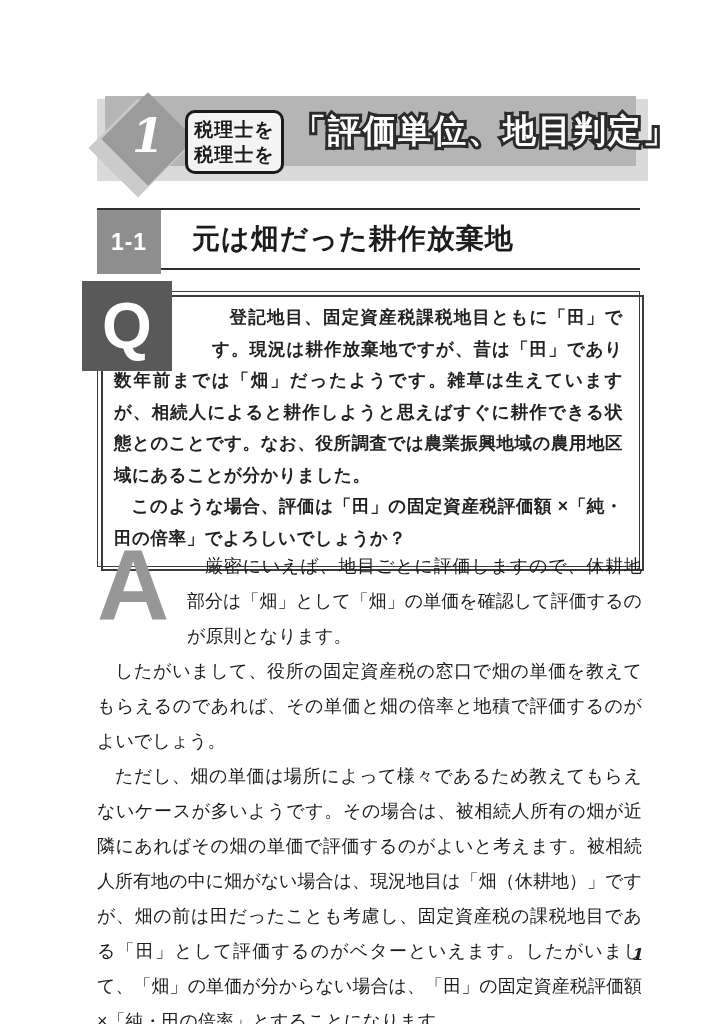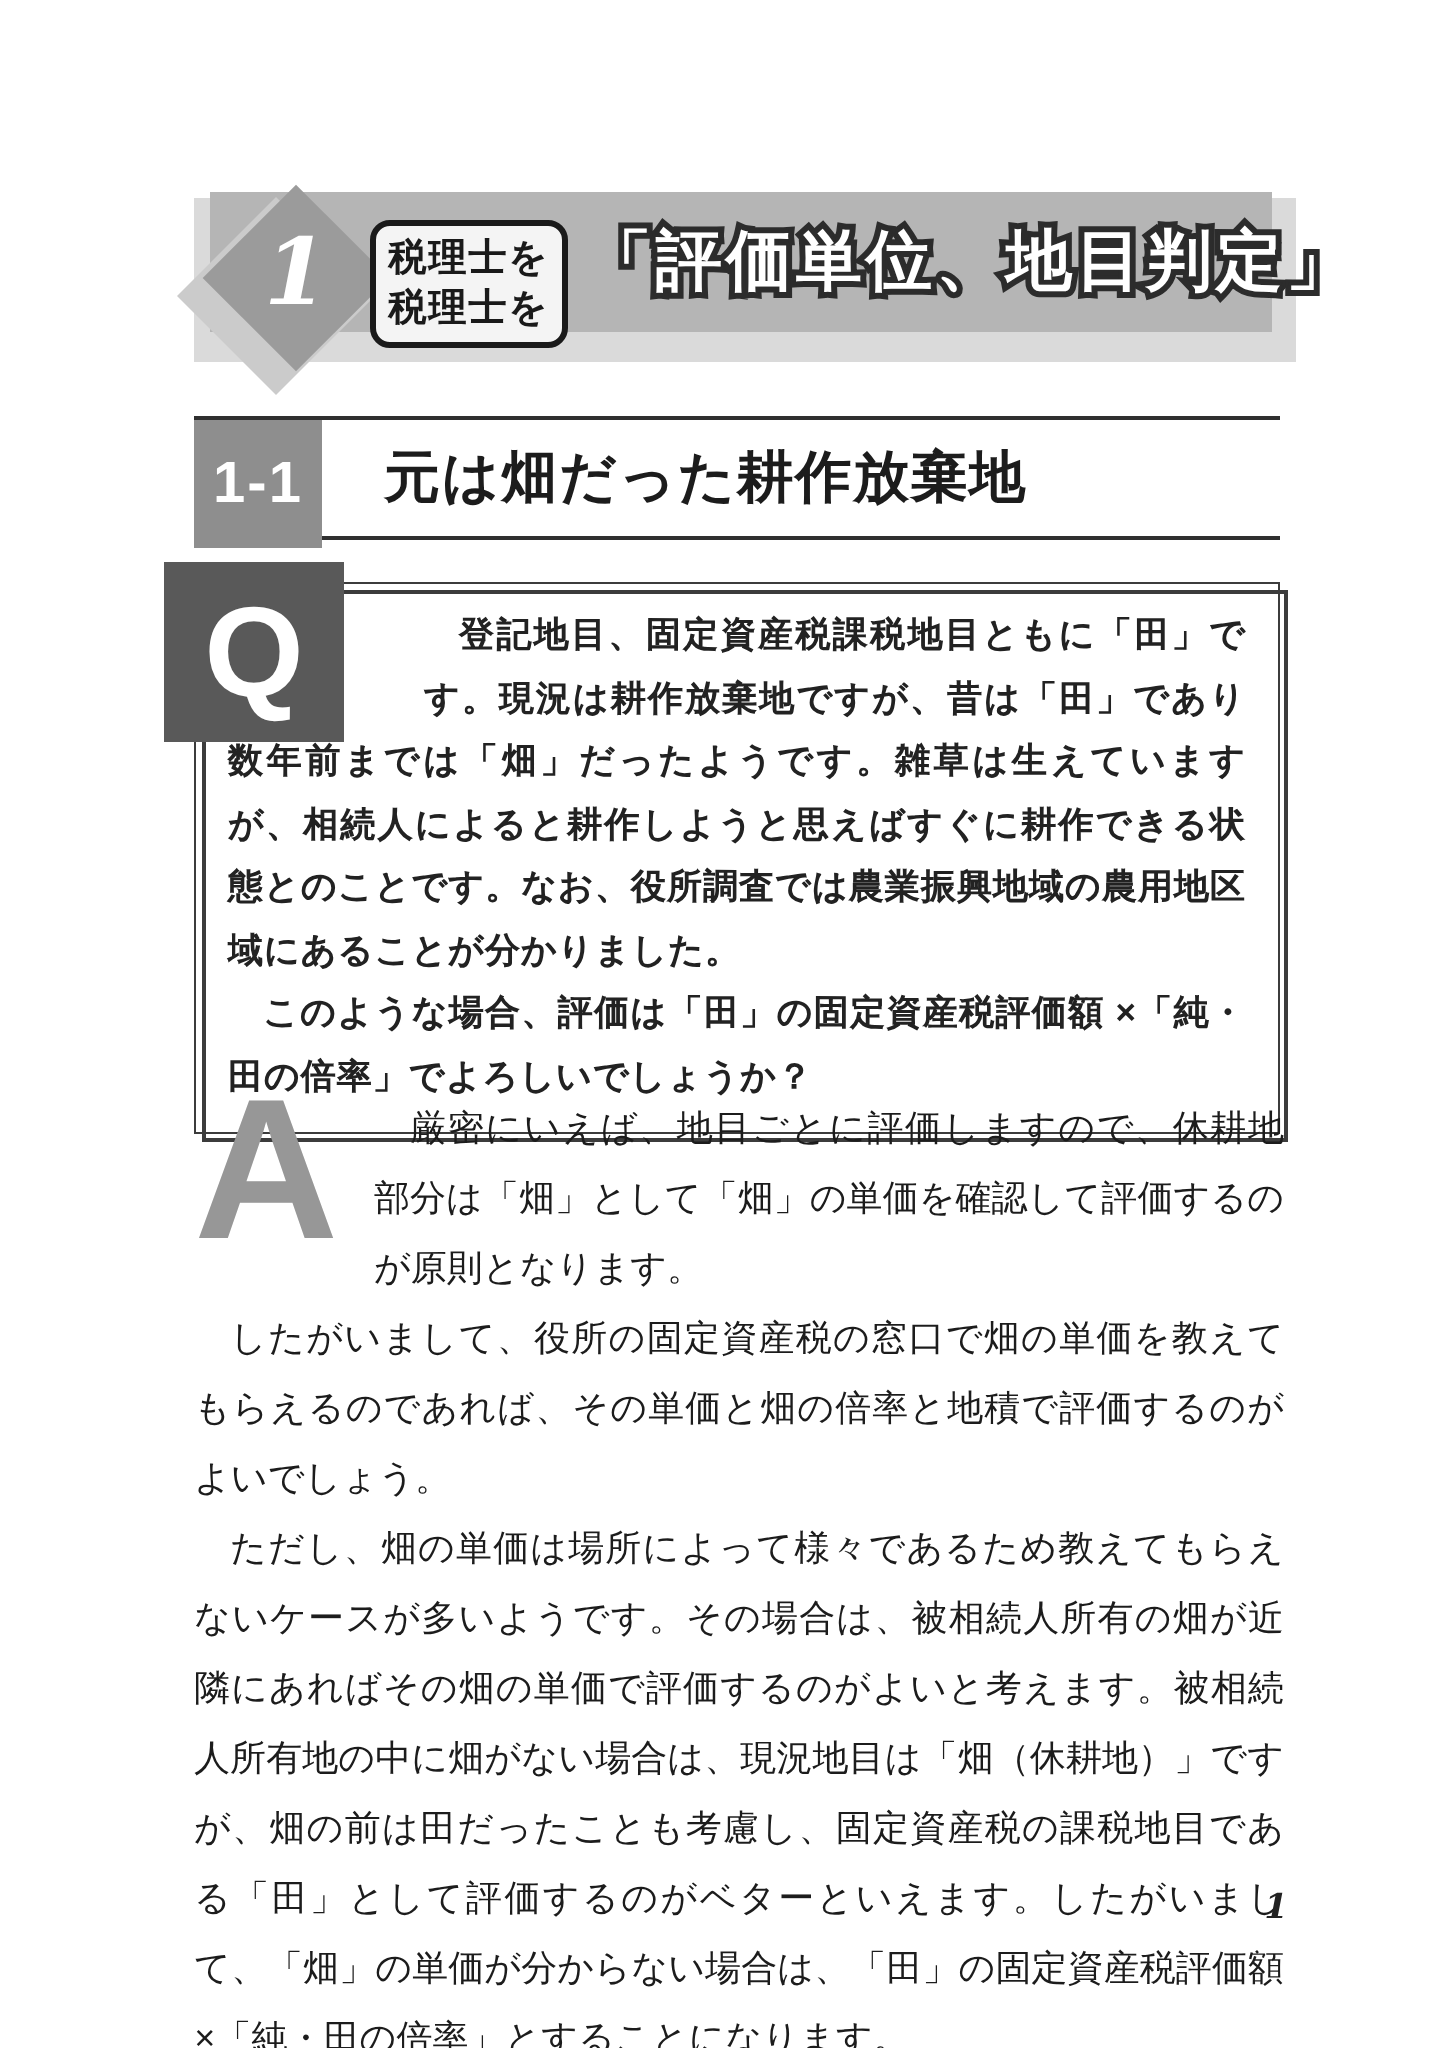--- a/index.html
+++ b/index.html
@@ -46,21 +46,21 @@
     text-shadow:
       2px 0 0 #2c2c2c, -2px 0 0 #2c2c2c, 0 2px 0 #2c2c2c, 0 -2px 0 #2c2c2c,
       1.5px 1.5px 0 #2c2c2c, -1.5px 1.5px 0 #2c2c2c,
       1.5px -1.5px 0 #2c2c2c, -1.5px -1.5px 0 #2c2c2c;
   }
 
   
   .section-head { position:absolute; left:97px; top:208px; width:543px; height:68px; border-top:2px solid #2f2f2f; }
   .section-num {
     position:absolute; left:0; top:0; width:64px; height:64px; background:#8e8e8e;
-    color:#ffffff; font-weight:bold; font-size:29px;
+    color:#ffffff; font-weight:bold; font-size:23px;
     display:flex; align-items:center; justify-content:center; letter-spacing:1px;
   }
   .section-rule { position:absolute; left:64px; right:0; top:58px; border-top:2px solid #2f2f2f; }
   .section-title { position:absolute; left:95px; top:0; height:58px; line-height:58px; font-weight:bold; font-size:28px; letter-spacing:1px; }
 
   
   .q-wrap { position:absolute; left:97px; top:291px; width:543px; }
   .q-shadow { position:absolute; left:4px; top:4px; right:-4px; bottom:-4px; border:2.5px solid #3c3c3c; }
   .q-inner { position:relative; border:1.5px solid #3c3c3c; padding:10px 16px 12px 16px; }
   .q-square {
@@ -75,21 +75,21 @@
   }
 
   
   .a-wrap { position:absolute; left:97px; top:549px; width:545px; }
   .a-cap {
     float:left; width:78px; height:70px; margin:4px 12px 0 0;
     font-weight:bold; font-size:100px; line-height:64px;
     color:#979797; overflow:visible;
   }
   .a-text p {
-    font-family:Liberation Mono, monospace;
+    font-family:Liberation Sans, sans-serif;
     font-size:18px; line-height:35px; text-align:justify; text-indent:1em;
     color:#1c1c1c;
   }
 
   
   .footer {
     position:absolute; top:944px; left:0; width:644px;
     display:flex; justify-content:flex-end; align-items:baseline; gap:36px;
   }
   .footer-label { font-size:13.5px; color:#222222; letter-spacing:0.5px; }

